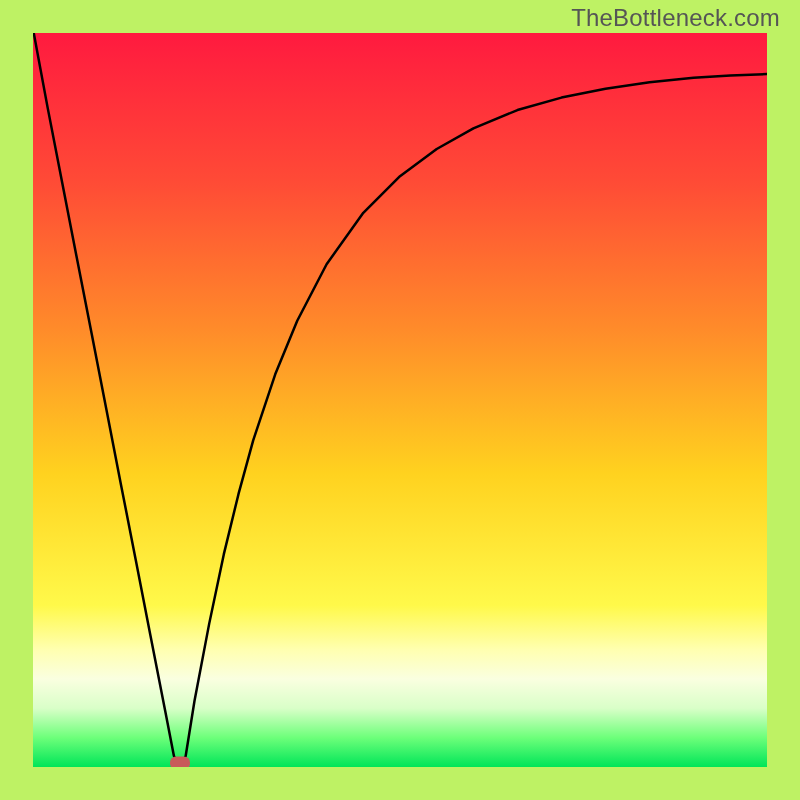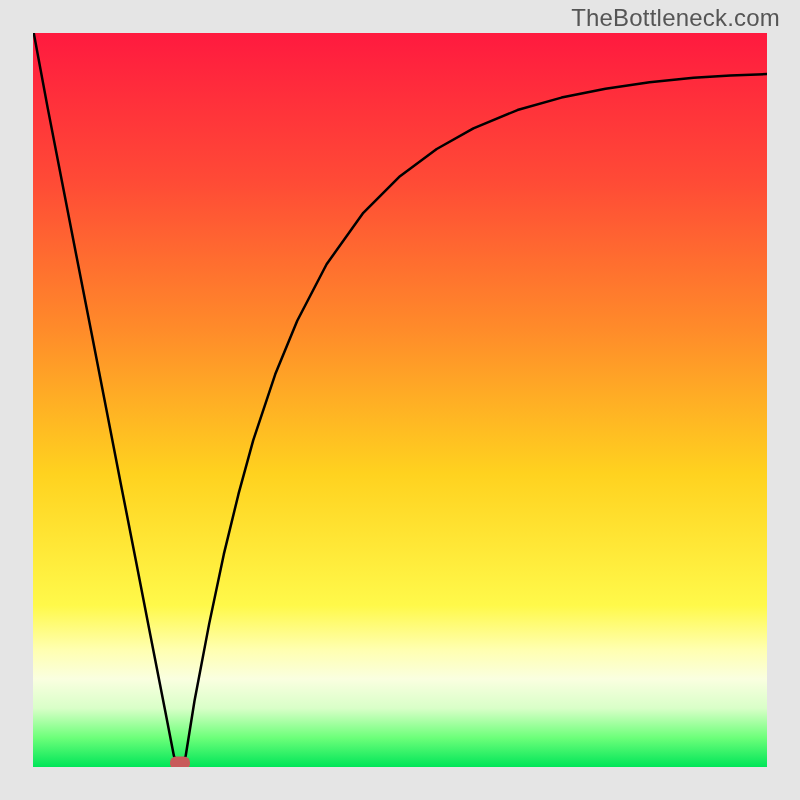--- a/index.html
+++ b/index.html
@@ -7,21 +7,21 @@
     padding: 0;
     width: 800px;
     height: 800px;
     background: #000;
     font-family: Arial, Helvetica, sans-serif;
   }
   .frame {
     position: relative;
     width: 800px;
     height: 800px;
-    background: #e5e5e5;
+    background: #bef264;
   }
   .watermark {
     position: absolute;
     top: 4px;
     right: 20px;
     color: #555;
     font-size: 24px;
     font-weight: 500;
     letter-spacing: 0.2px;
     z-index: 10;

